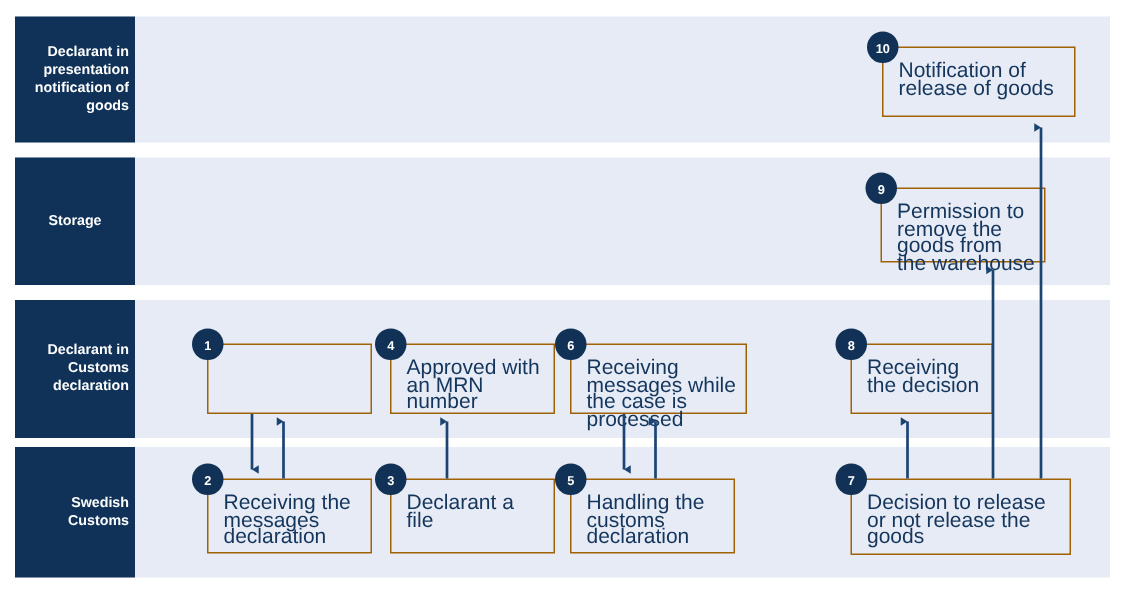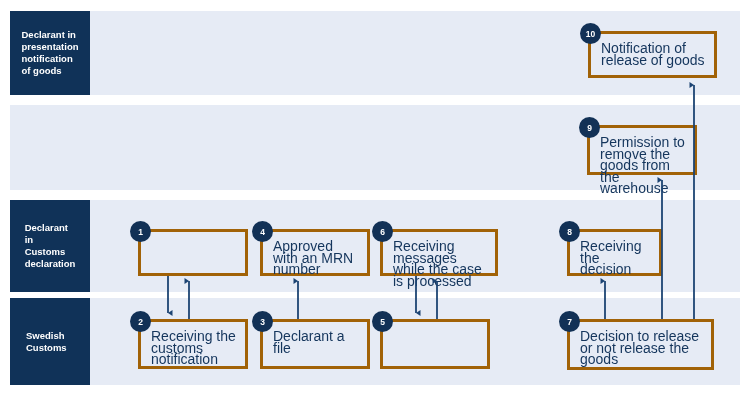--- a/index.html
+++ b/index.html
@@ -30,34 +30,34 @@
     width: 80px;
     height: 100%;
     background: #103258;
     color: #ffffff;
     font-size: 9.5px;
     font-weight: bold;
     line-height: 12px;
     display: flex;
     align-items: center;
     justify-content: center;
-    text-align: left;
+    text-align: right;
     box-sizing: border-box;
-    padding: 2px 16px;
+    padding: 2px 4px;
   }
   .lane-body {
     position: absolute;
     left: 80px;
     top: 0;
     right: 0;
     height: 100%;
   }
   .node {
     position: absolute;
-    border: 3px solid #a16207;
+    border: 1px solid #a16207;
     background: transparent;
     box-sizing: border-box;
   }
   .node-text {
     position: absolute;
     left: 10px;
     top: 9px;
     right: 6px;
     color: #14355c;
     font-size: 14px;
@@ -94,20 +94,21 @@
     <div class="lane-label">Declarant in presentation notification of goods</div>
     <div class="lane-body">
       <div class="node" style="left:498px; top:20px; width:129px; height:47px;">
         <div class="node-badge">10</div>
         <div class="node-text">Notification of release of goods</div>
       </div>
     </div>
   </div>
 
   <div class="lane" style="top:105px; height:85px;">
+    <div class="lane-label">Storage</div>
     <div class="lane-body">
       <div class="node" style="left:497px; top:20px; width:110px; height:50px;">
         <div class="node-badge">9</div>
         <div class="node-text">Permission to remove the goods from the warehouse</div>
       </div>
     </div>
   </div>
 
   <div class="lane" style="top:200px; height:92px;">
     <div class="lane-label">Declarant in Customs declaration</div>
@@ -128,28 +129,29 @@
         <div class="node-text">Receiving the decision</div>
       </div>
     </div>
   </div>
 
   <div class="lane" style="top:298px; height:87px;">
     <div class="lane-label">Swedish Customs</div>
     <div class="lane-body">
       <div class="node" style="left:48px; top:21px; width:110px; height:50px;">
         <div class="node-badge">2</div>
-        <div class="node-text">Receiving the customs notification</div>
+        <div class="node-text">Receiving the messages declaration</div>
       </div>
       <div class="node" style="left:170px; top:21px; width:110px; height:50px;">
         <div class="node-badge">3</div>
         <div class="node-text">Declarant a file</div>
       </div>
       <div class="node" style="left:290px; top:21px; width:110px; height:50px;">
         <div class="node-badge">5</div>
+        <div class="node-text">Handling the customs declaration</div>
       </div>
       <div class="node" style="left:477px; top:21px; width:147px; height:51px;">
         <div class="node-badge">7</div>
         <div class="node-text">Decision to release or not release the goods</div>
       </div>
     </div>
   </div>
 
   <div class="conn" style="left:0; top:0; width:750px; height:396px;">
     <svg width="750" height="396" viewBox="0 0 750 396">

